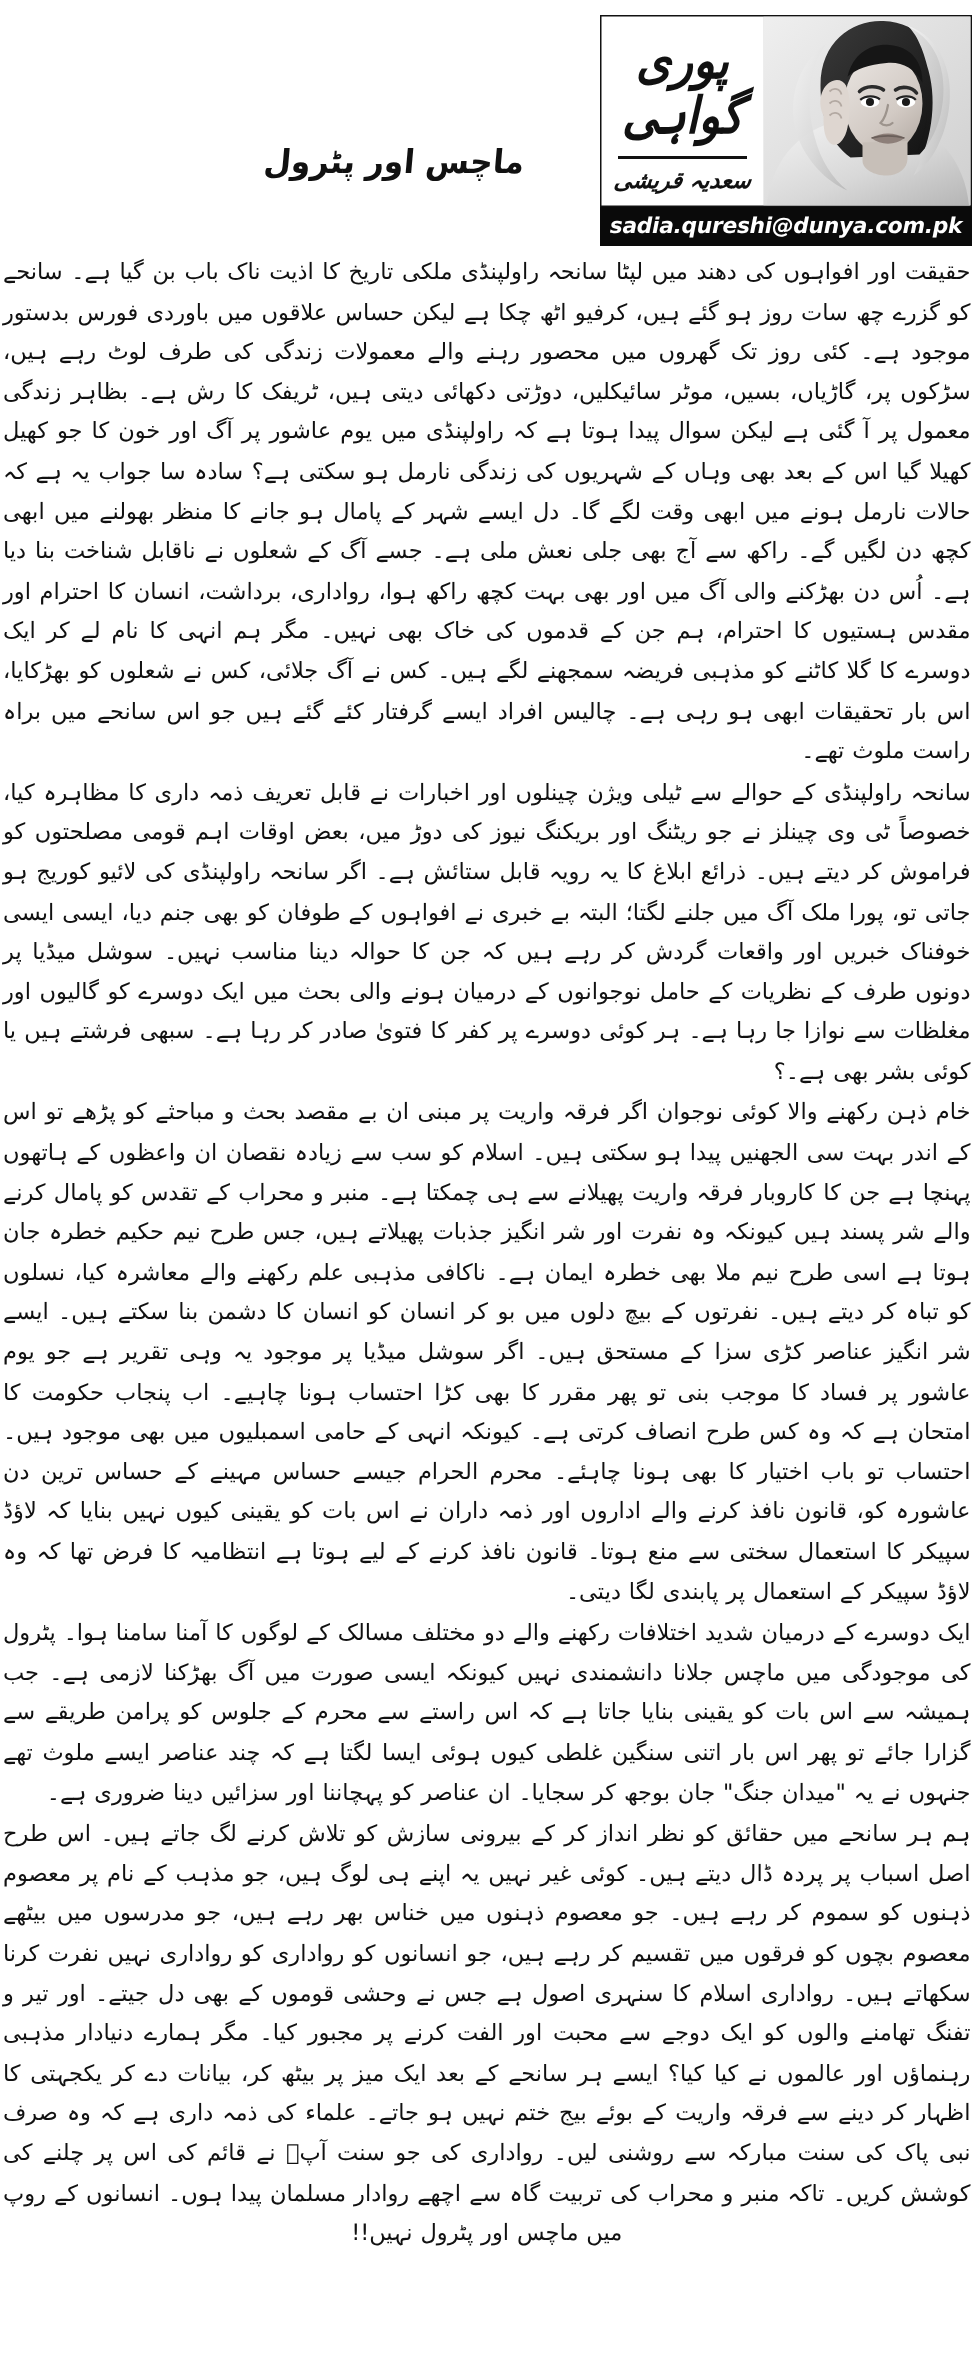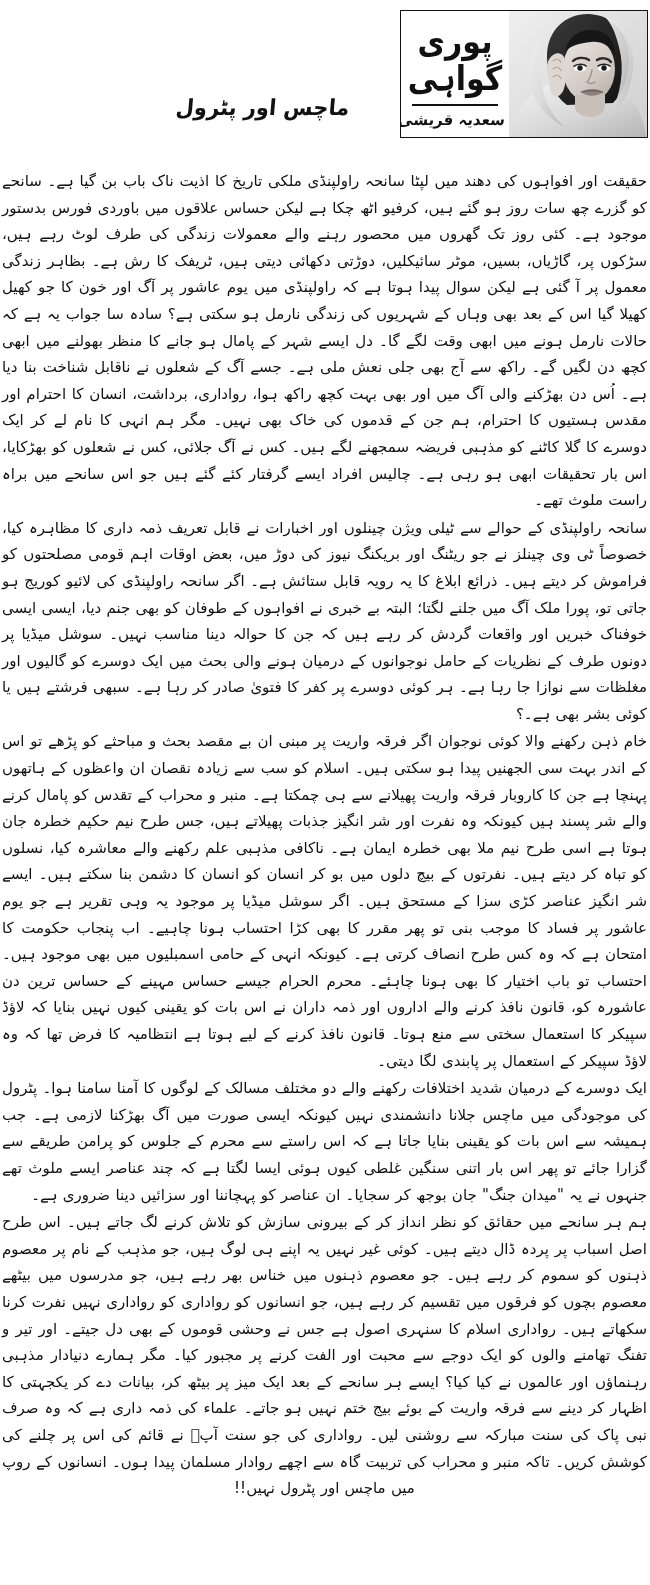--- a/index.html
+++ b/index.html
@@ -26,20 +26,21 @@
   }
 
   
   .masthead {
     position: absolute;
     top: 10px;
     right: 2px;
     width: 248px;
     height: 156px;
     box-sizing: border-box;
+    font-style: italic;
   }
   .masthead-frame {
     position: absolute;
     top: 0;
     left: 0;
     width: 248px;
     height: 128px;
     border: 1.5px solid #111;
     box-sizing: border-box;
     background: #ffffff;
@@ -248,20 +249,23 @@
           <path d="M40 66 C36 58 38 48 44 44 C48 41 53 42 55 46 C58 52 58 64 56 74 C54 84 48 88 44 84 C40 80 40 72 40 66 Z" fill="#ded6d0"></path>
           <path d="M44 50 C47 47 51 48 52 52" stroke="#b3a9a2" stroke-width="1.2" fill="none"></path>
           <path d="M44 58 C47 55 51 56 52 60" stroke="#b3a9a2" stroke-width="1.2" fill="none"></path>
           <path d="M44 66 C47 63 51 64 52 68" stroke="#b3a9a2" stroke-width="1.2" fill="none"></path>
 
           <path d="M104 40 C112 56 110 80 100 94 C110 78 112 56 104 40 Z" fill="#00000018"></path>
         </svg>
       </div>
     </div>
 
+    <div class="email-bar">
+      <span class="email-text">sadia.qureshi@dunya.com.pk</span>
+    </div>
   </div>
 
   <div class="headline">
     <span class="headline-text">ماچس اور پٹرول</span>
   </div>
 
   <div class="article">
     <p class="para">حقیقت اور افواہوں کی دھند میں لپٹا سانحہ راولپنڈی ملکی تاریخ کا اذیت ناک باب بن گیا ہے۔ سانحے کو گزرے چھ سات روز ہو گئے ہیں، کرفیو اٹھ چکا ہے لیکن حساس علاقوں میں باوردی فورس بدستور موجود ہے۔ کئی روز تک گھروں میں محصور رہنے والے معمولات زندگی کی طرف لوٹ رہے ہیں، سڑکوں پر، گاڑیاں، بسیں، موٹر سائیکلیں، دوڑتی دکھائی دیتی ہیں، ٹریفک کا رش ہے۔ بظاہر زندگی معمول پر آ گئی ہے لیکن سوال پیدا ہوتا ہے کہ راولپنڈی میں یوم عاشور پر آگ اور خون کا جو کھیل کھیلا گیا اس کے بعد بھی وہاں کے شہریوں کی زندگی نارمل ہو سکتی ہے؟ سادہ سا جواب یہ ہے کہ حالات نارمل ہونے میں ابھی وقت لگے گا۔ دل ایسے شہر کے پامال ہو جانے کا منظر بھولنے میں ابھی کچھ دن لگیں گے۔ راکھ سے آج بھی جلی نعش ملی ہے۔ جسے آگ کے شعلوں نے ناقابل شناخت بنا دیا ہے۔ اُس دن بھڑکنے والی آگ میں اور بھی بہت کچھ راکھ ہوا، رواداری، برداشت، انسان کا احترام اور مقدس ہستیوں کا احترام، ہم جن کے قدموں کی خاک بھی نہیں۔ مگر ہم انہی کا نام لے کر ایک دوسرے کا گلا کاٹنے کو مذہبی فریضہ سمجھنے لگے ہیں۔ کس نے آگ جلائی، کس نے شعلوں کو بھڑکایا، اس بار تحقیقات ابھی ہو رہی ہے۔ چالیس افراد ایسے گرفتار کئے گئے ہیں جو اس سانحے میں براہ راست ملوث تھے۔</p>
     <p class="para">سانحہ راولپنڈی کے حوالے سے ٹیلی ویژن چینلوں اور اخبارات نے قابل تعریف ذمہ داری کا مظاہرہ کیا، خصوصاً ٹی وی چینلز نے جو ریٹنگ اور بریکنگ نیوز کی دوڑ میں، بعض اوقات اہم قومی مصلحتوں کو فراموش کر دیتے ہیں۔ ذرائع ابلاغ کا یہ رویہ قابل ستائش ہے۔ اگر سانحہ راولپنڈی کی لائیو کوریج ہو جاتی تو، پورا ملک آگ میں جلنے لگتا؛ البتہ بے خبری نے افواہوں کے طوفان کو بھی جنم دیا، ایسی ایسی خوفناک خبریں اور واقعات گردش کر رہے ہیں کہ جن کا حوالہ دینا مناسب نہیں۔ سوشل میڈیا پر دونوں طرف کے نظریات کے حامل نوجوانوں کے درمیان ہونے والی بحث میں ایک دوسرے کو گالیوں اور مغلظات سے نوازا جا رہا ہے۔ ہر کوئی دوسرے پر کفر کا فتویٰ صادر کر رہا ہے۔ سبھی فرشتے ہیں یا کوئی بشر بھی ہے۔؟</p>
     <p class="para">خام ذہن رکھنے والا کوئی نوجوان اگر فرقہ واریت پر مبنی ان بے مقصد بحث و مباحثے کو پڑھے تو اس کے اندر بہت سی الجھنیں پیدا ہو سکتی ہیں۔ اسلام کو سب سے زیادہ نقصان ان واعظوں کے ہاتھوں پہنچا ہے جن کا کاروبار فرقہ واریت پھیلانے سے ہی چمکتا ہے۔ منبر و محراب کے تقدس کو پامال کرنے والے شر پسند ہیں کیونکہ وہ نفرت اور شر انگیز جذبات پھیلاتے ہیں، جس طرح نیم حکیم خطرہ جان ہوتا ہے اسی طرح نیم ملا بھی خطرہ ایمان ہے۔ ناکافی مذہبی علم رکھنے والے معاشرہ کیا، نسلوں کو تباہ کر دیتے ہیں۔ نفرتوں کے بیچ دلوں میں بو کر انسان کو انسان کا دشمن بنا سکتے ہیں۔ ایسے شر انگیز عناصر کڑی سزا کے مستحق ہیں۔ اگر سوشل میڈیا پر موجود یہ وہی تقریر ہے جو یوم عاشور پر فساد کا موجب بنی تو پھر مقرر کا بھی کڑا احتساب ہونا چاہیے۔ اب پنجاب حکومت کا امتحان ہے کہ وہ کس طرح انصاف کرتی ہے۔ کیونکہ انہی کے حامی اسمبلیوں میں بھی موجود ہیں۔ احتساب تو باب اختیار کا بھی ہونا چاہئے۔ محرم الحرام جیسے حساس مہینے کے حساس ترین دن عاشورہ کو، قانون نافذ کرنے والے اداروں اور ذمہ داران نے اس بات کو یقینی کیوں نہیں بنایا کہ لاؤڈ سپیکر کا استعمال سختی سے منع ہوتا۔ قانون نافذ کرنے کے لیے ہوتا ہے انتظامیہ کا فرض تھا کہ وہ لاؤڈ سپیکر کے استعمال پر پابندی لگا دیتی۔</p>

